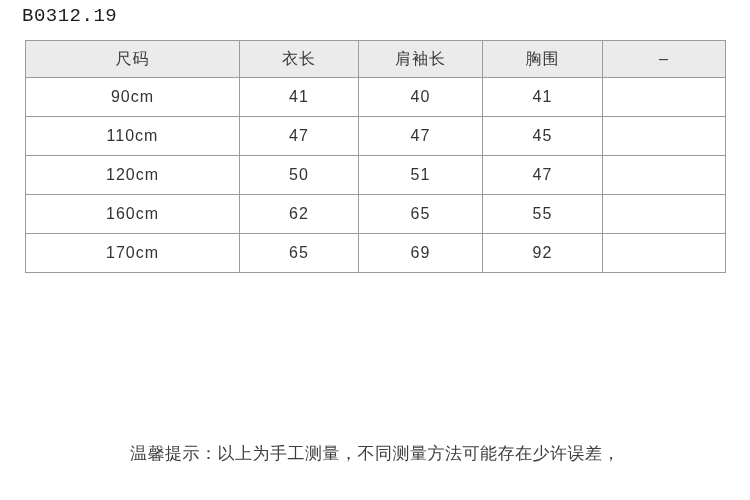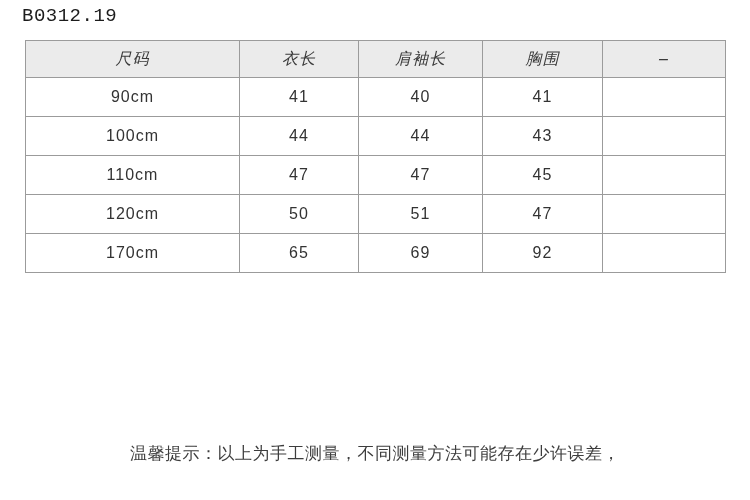--- a/index.html
+++ b/index.html
@@ -40,21 +40,20 @@
     border: 1px solid #9b9b9b;
     text-align: center;
     vertical-align: middle;
     font-weight: normal;
     letter-spacing: 1px;
   }
   table.size-table th {
     background: #ebebeb;
     height: 37px;
     color: #3a3a3a;
-    font-style: italic;
   }
   table.size-table td {
     height: 39px;
     background: #ffffff;
     margin-top: 33px;
   }
   col.c-size  { width: 214px; }
   col.c-len   { width: 119px; }
   col.c-shld  { width: 124px; }
   col.c-chest { width: 120px; }
@@ -98,38 +97,38 @@
     </thead>
     <tbody>
         <tr>
           <td>90cm</td>
           <td>41</td>
           <td>40</td>
           <td>41</td>
           <td></td>
         </tr>
         <tr>
-          <td>100cm</td>
-          <td>44</td>
-          <td>44</td>
-          <td>43</td>
-          <td></td>
-        </tr>
-        <tr>
           <td>110cm</td>
           <td>47</td>
           <td>47</td>
           <td>45</td>
           <td></td>
         </tr>
         <tr>
           <td>120cm</td>
           <td>50</td>
           <td>51</td>
           <td>47</td>
+          <td></td>
+        </tr>
+        <tr>
+          <td>160cm</td>
+          <td>62</td>
+          <td>65</td>
+          <td>55</td>
           <td></td>
         </tr>
         <tr>
           <td>170cm</td>
           <td>65</td>
           <td>69</td>
           <td>92</td>
           <td></td>
         </tr>
       </tbody>

